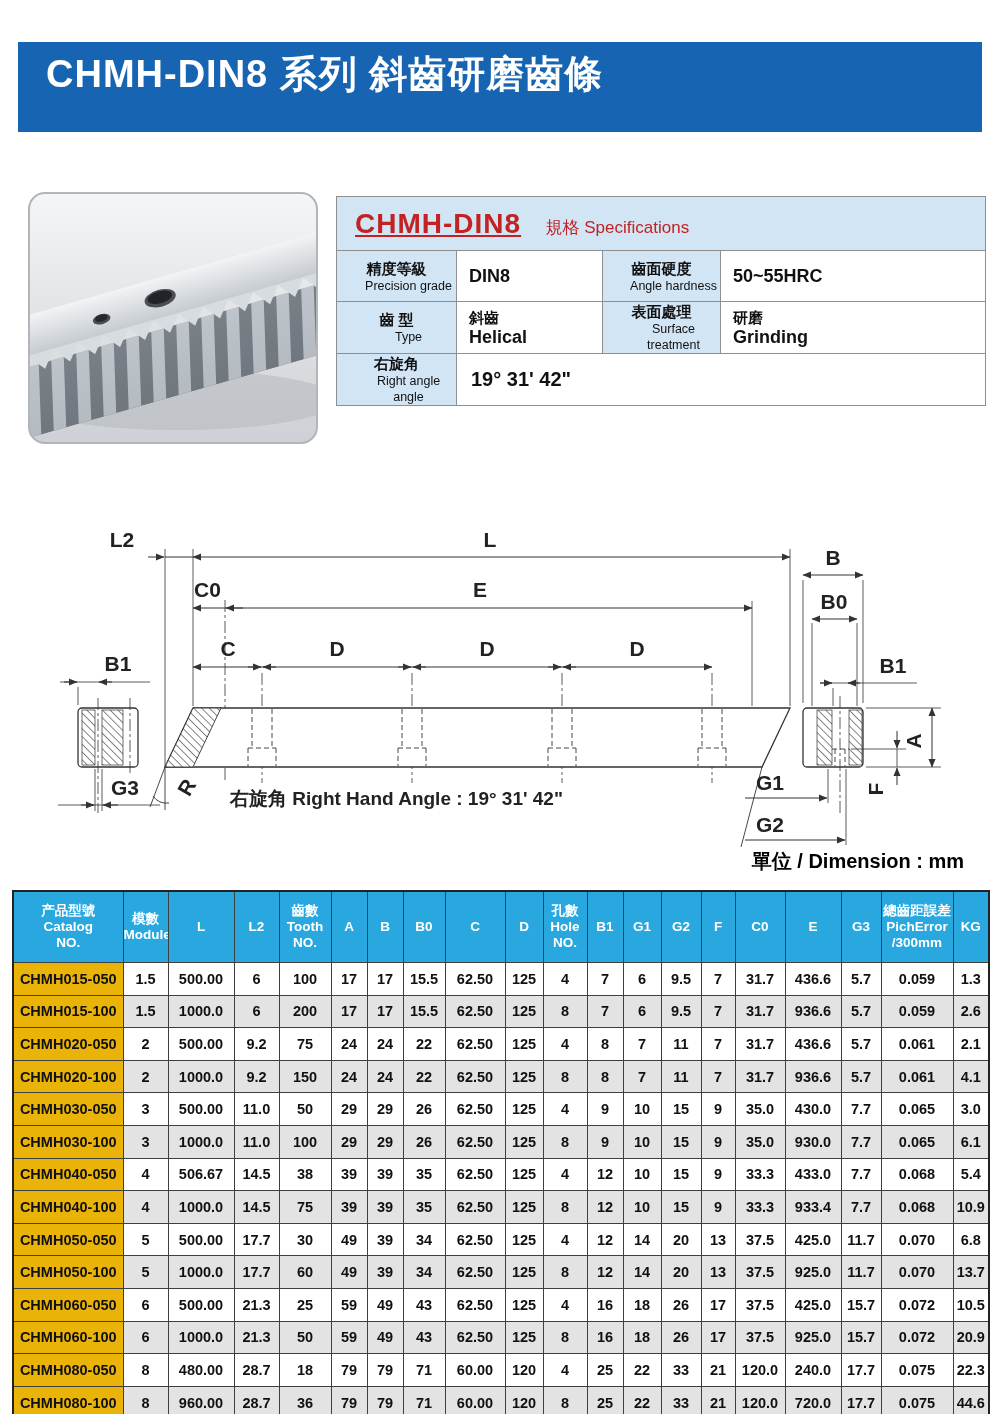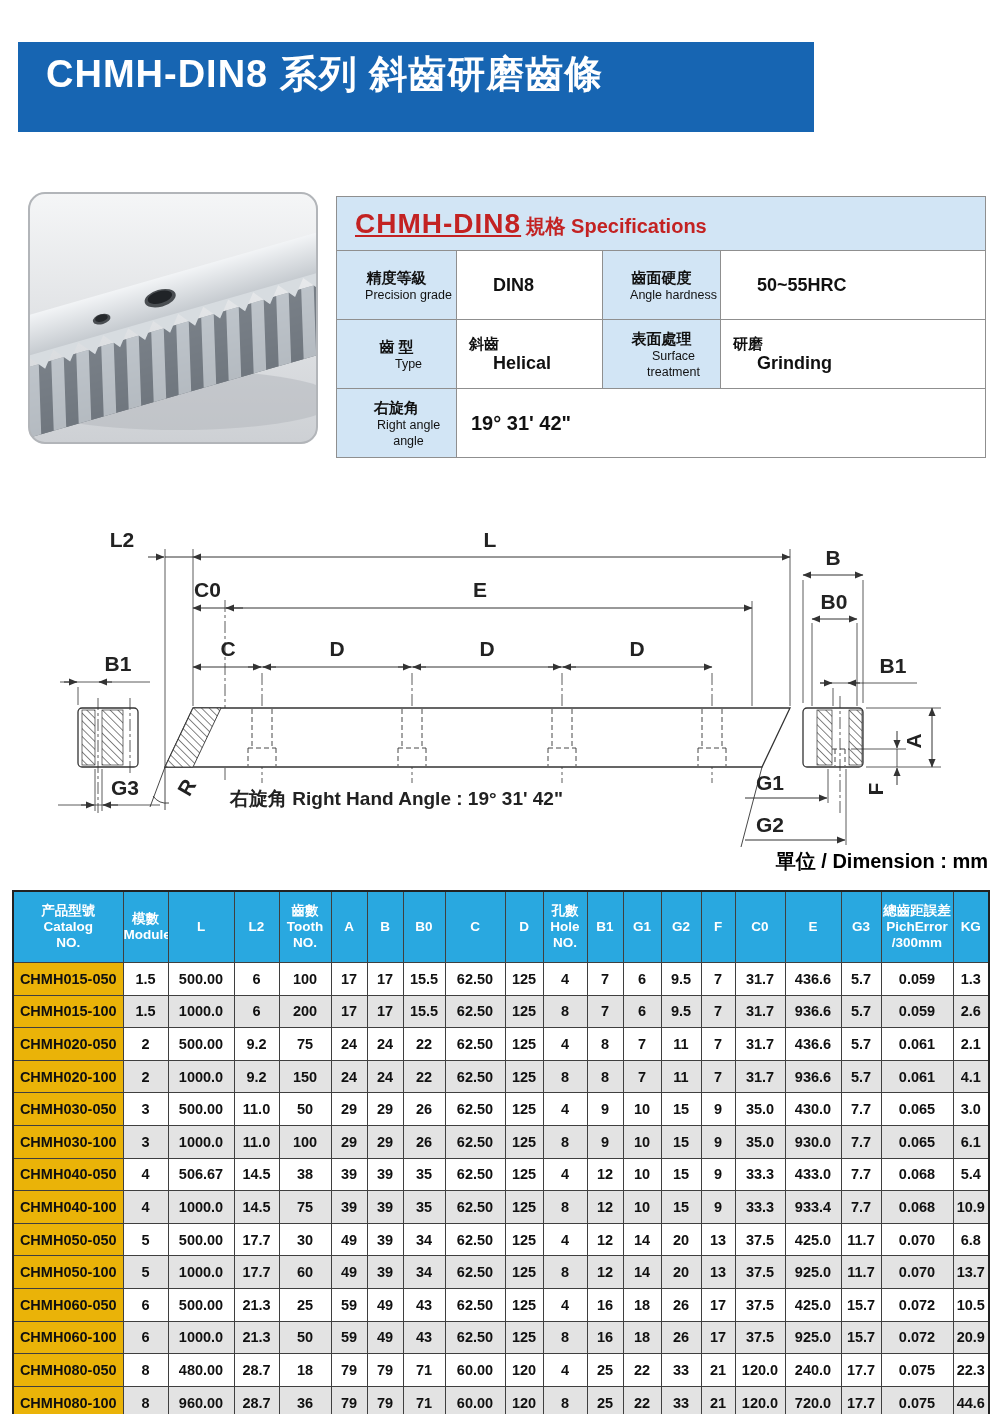--- a/index.html
+++ b/index.html
@@ -1,44 +1,44 @@
 <!DOCTYPE html>
 <html><head>
 <meta charset="utf-8">
 <style>
   html,body{margin:0;padding:0;background:#fff;}
   .page{position:relative;width:1000px;height:1414px;background:#fff;overflow:hidden;
         font-family:"Liberation Sans",sans-serif;color:#111;}
   
-  .banner{position:absolute;left:18px;top:42px;width:796px;height:90px;background:#1765b2;
+  .banner{position:absolute;left:18px;top:42px;width:964px;height:90px;background:#1765b2;
           color:#fff;padding:10px 0 0 28px;box-sizing:border-box;}
   .banner .t1{font-size:38px;font-weight:800;letter-spacing:1px;line-height:44px;}
   .banner .t2{font-size:27px;font-weight:500;line-height:32px;}
   
   .photo{position:absolute;left:28px;top:192px;width:290px;height:252px;}
   
   .spec{position:absolute;left:336px;top:196px;border-collapse:collapse;table-layout:fixed;width:649px;}
   .spec td{border:1px solid #8f8f8f;padding:0;vertical-align:middle;box-sizing:border-box;}
   .spec .hdr{background:#d2e5f5;height:54px;padding-left:18px;}
   .spec .hdr .model{color:#c32222;font-size:28px;font-weight:800;letter-spacing:1px;text-decoration:underline;}
-  .spec .hdr .suffix{color:#c32222;font-size:20px;font-weight:700;margin-left:0;}
-  .spec .lbl{background:#d2e5f5;text-align:center;height:69px;}
+  .spec .hdr .suffix{color:#c32222;font-size:17px;font-weight:400;margin-left:20px;}
+  .spec .lbl{background:#d2e5f5;text-align:center;height:51px;}
   .spec .lbl .zh{font-size:15px;font-weight:700;line-height:19px;}
   .spec .lbl .en{font-size:12.5px;line-height:16px;padding-left:24px;}
   .spec .val{background:#fff;padding-left:12px;}
   .spec .val .zh{font-size:15px;font-weight:700;line-height:19px;}
   .spec .val .zh:empty{display:none;}
-  .spec .val .vmain{font-size:18px;font-weight:600;line-height:21px;margin-left:24px;}
+  .spec .val .vmain{font-size:18px;font-weight:600;line-height:21px;}
   .spec .ftr-val{font-size:20px;font-weight:600;padding-left:14px;background:#fff;}
   
   .diagram{position:absolute;left:0;top:515px;width:1000px;height:350px;}
   .diagram svg{font-family:"Liberation Sans",sans-serif;}
   .dimtxt{font-size:21px;font-weight:600;fill:#222;}
   .notetxt{font-size:19px;font-weight:600;fill:#222;}
-  .unit-note{position:absolute;right:12px;top:848px;font-size:20px;font-weight:700;color:#000;}
+  .unit-note{position:absolute;right:36px;top:848px;font-size:20px;font-weight:700;color:#000;}
   
   .main-table{position:absolute;left:12px;top:890px;border-collapse:collapse;table-layout:fixed;
               width:976px;border:2px solid #222;}
   .main-table th,.main-table td{border:1px solid #3f3f3f;padding:0;text-align:center;overflow:hidden;}
   .main-table th{background:#29a8e0;color:#fff;font-size:13.5px;font-weight:700;height:70px;}
   .main-table th div{line-height:16px;}
   .main-table td{height:31.6px;font-size:14.5px;font-weight:600;background:#fff;color:#101010;}
   .main-table td.alt{background:#e3e3e3;}
   .main-table td.cat{background:#eab308;}
 </style>

